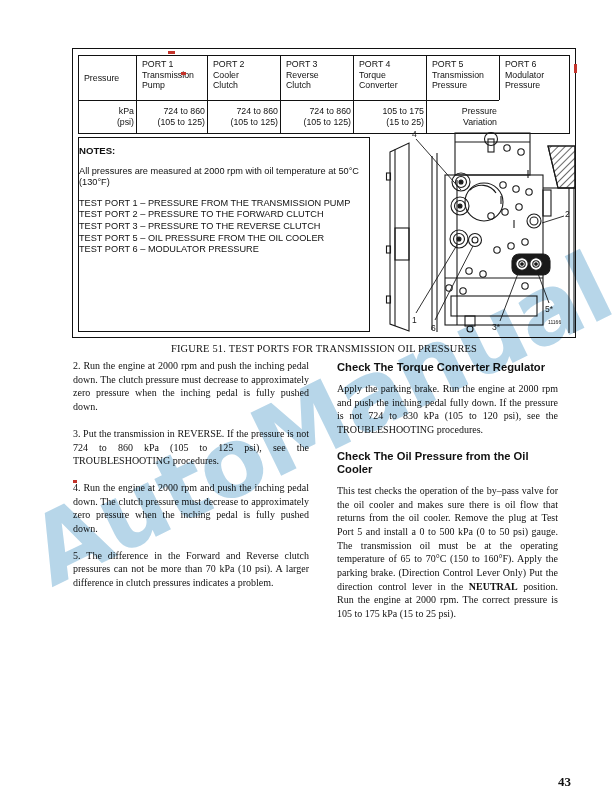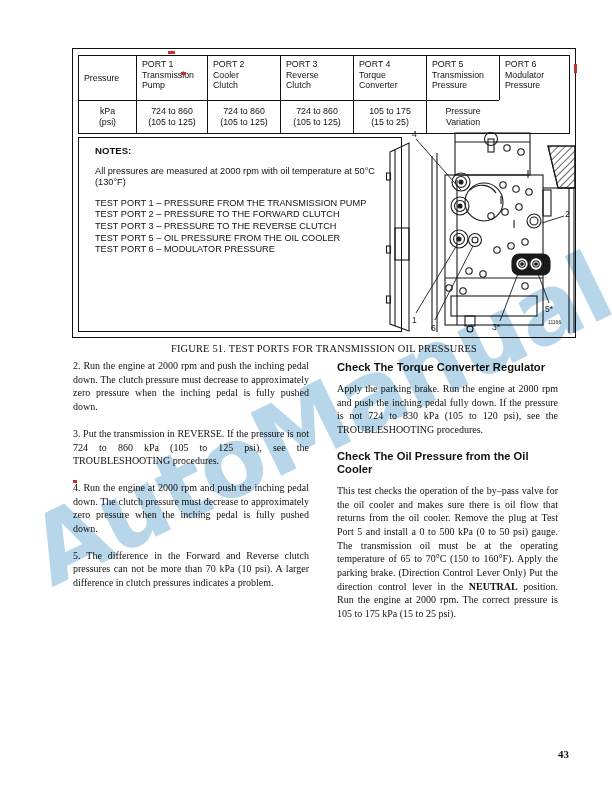--- a/index.html
+++ b/index.html
@@ -15,25 +15,25 @@
                border:1.3px solid #111;display:grid;
                grid-template-columns:57px 71px 73px 73px 73px 73px 64px;
                grid-template-rows:44px 33px;
                font-family:"Liberation Sans",sans-serif;font-size:8.8px;
                line-height:10.6px;background:#fff;}
   .ports-table .cell{border-left:1px solid #111;padding:3px 3px 2px 5px;overflow:hidden;}
   .ports-table .cell.c0{border-left:none;}
   .ports-table .hrow{display:flex;flex-direction:column;justify-content:flex-start;}
   .ports-table .hrow.c0{justify-content:center;}
   .ports-table .vrow{border-top:1px solid #111;display:flex;flex-direction:column;
-                     align-items:center;justify-content:center;text-align:center;padding:2px;}
+                     align-items:flex-end;justify-content:center;text-align:center;padding:2px;}
 
   
   .notes-box{position:absolute;left:78px;top:137px;width:290px;height:179px;
-             border:1.3px solid #111;padding:7px 16px;background:#fff;
+             border:1.3px solid #111;padding:7px 0;background:#fff;
              font-family:"Liberation Sans",sans-serif;font-size:9.2px;line-height:11.6px;}
   .notes-title{font-weight:bold;font-size:9.6px;margin-bottom:9px;}
   .notes-par{margin-bottom:9px;}
   .notes-ports div{white-space:nowrap;}
   .notes-foot{margin-top:9px;}
 
   
   .diagram{position:absolute;left:385px;top:128px;width:191px;height:209px;}
 
   
@@ -43,21 +43,21 @@
   
   .col{position:absolute;top:359px;}
   .col-left{left:73px;width:236px;}
   .col-right{left:337px;width:221px;}
   .col p{margin:0 0 13px;font-size:10px;line-height:13.7px;text-align:justify;}
   .col h3{font-family:"Liberation Sans",sans-serif;font-size:11.2px;line-height:13px;
           margin:2px 0 8px;}
   .col h3.second{margin-top:9px;}
 
   
-  .page-num{position:absolute;left:558px;top:748px;font-weight:bold;font-size:11px;}
+  .page-num{position:absolute;left:558px;top:774px;font-weight:bold;font-size:13px;}
 
   
   .watermark{position:absolute;left:30px;top:270px;width:580px;height:300px;
              display:flex;align-items:center;justify-content:center;
              transform:rotate(-26deg);
              font-family:"DejaVu Sans",sans-serif;font-weight:bold;font-size:96px;
              letter-spacing:-2px;color:#b7d6e9;mix-blend-mode:multiply;
              pointer-events:none;z-index:6;}
 
   

